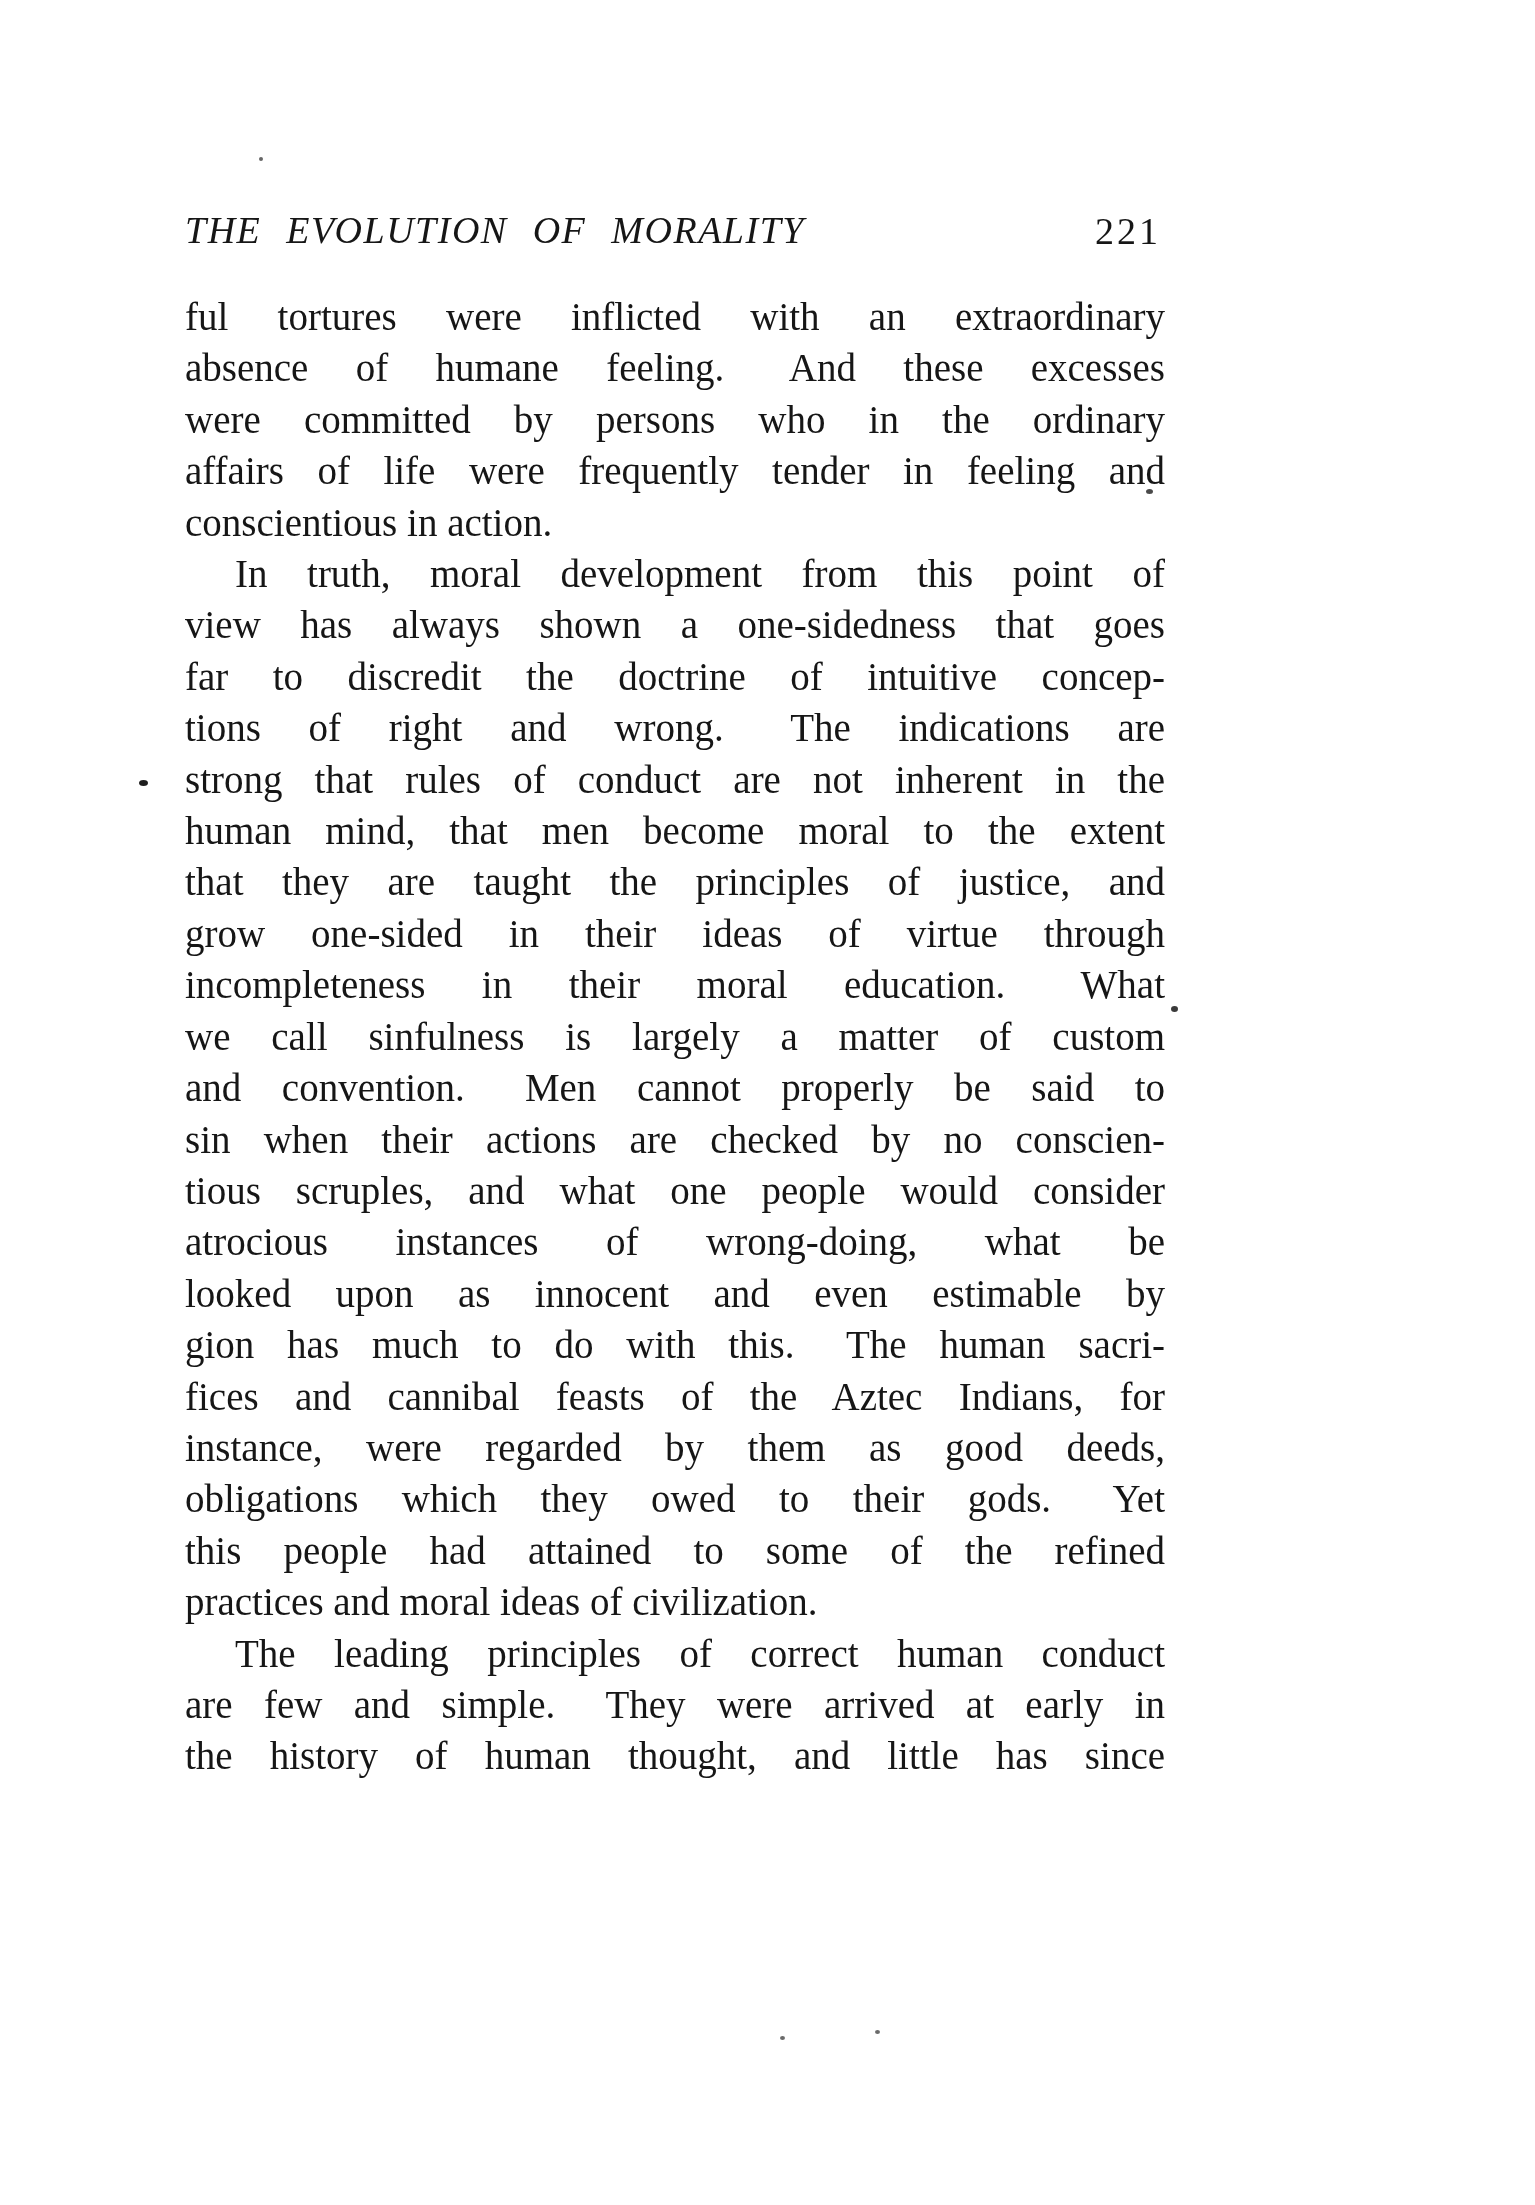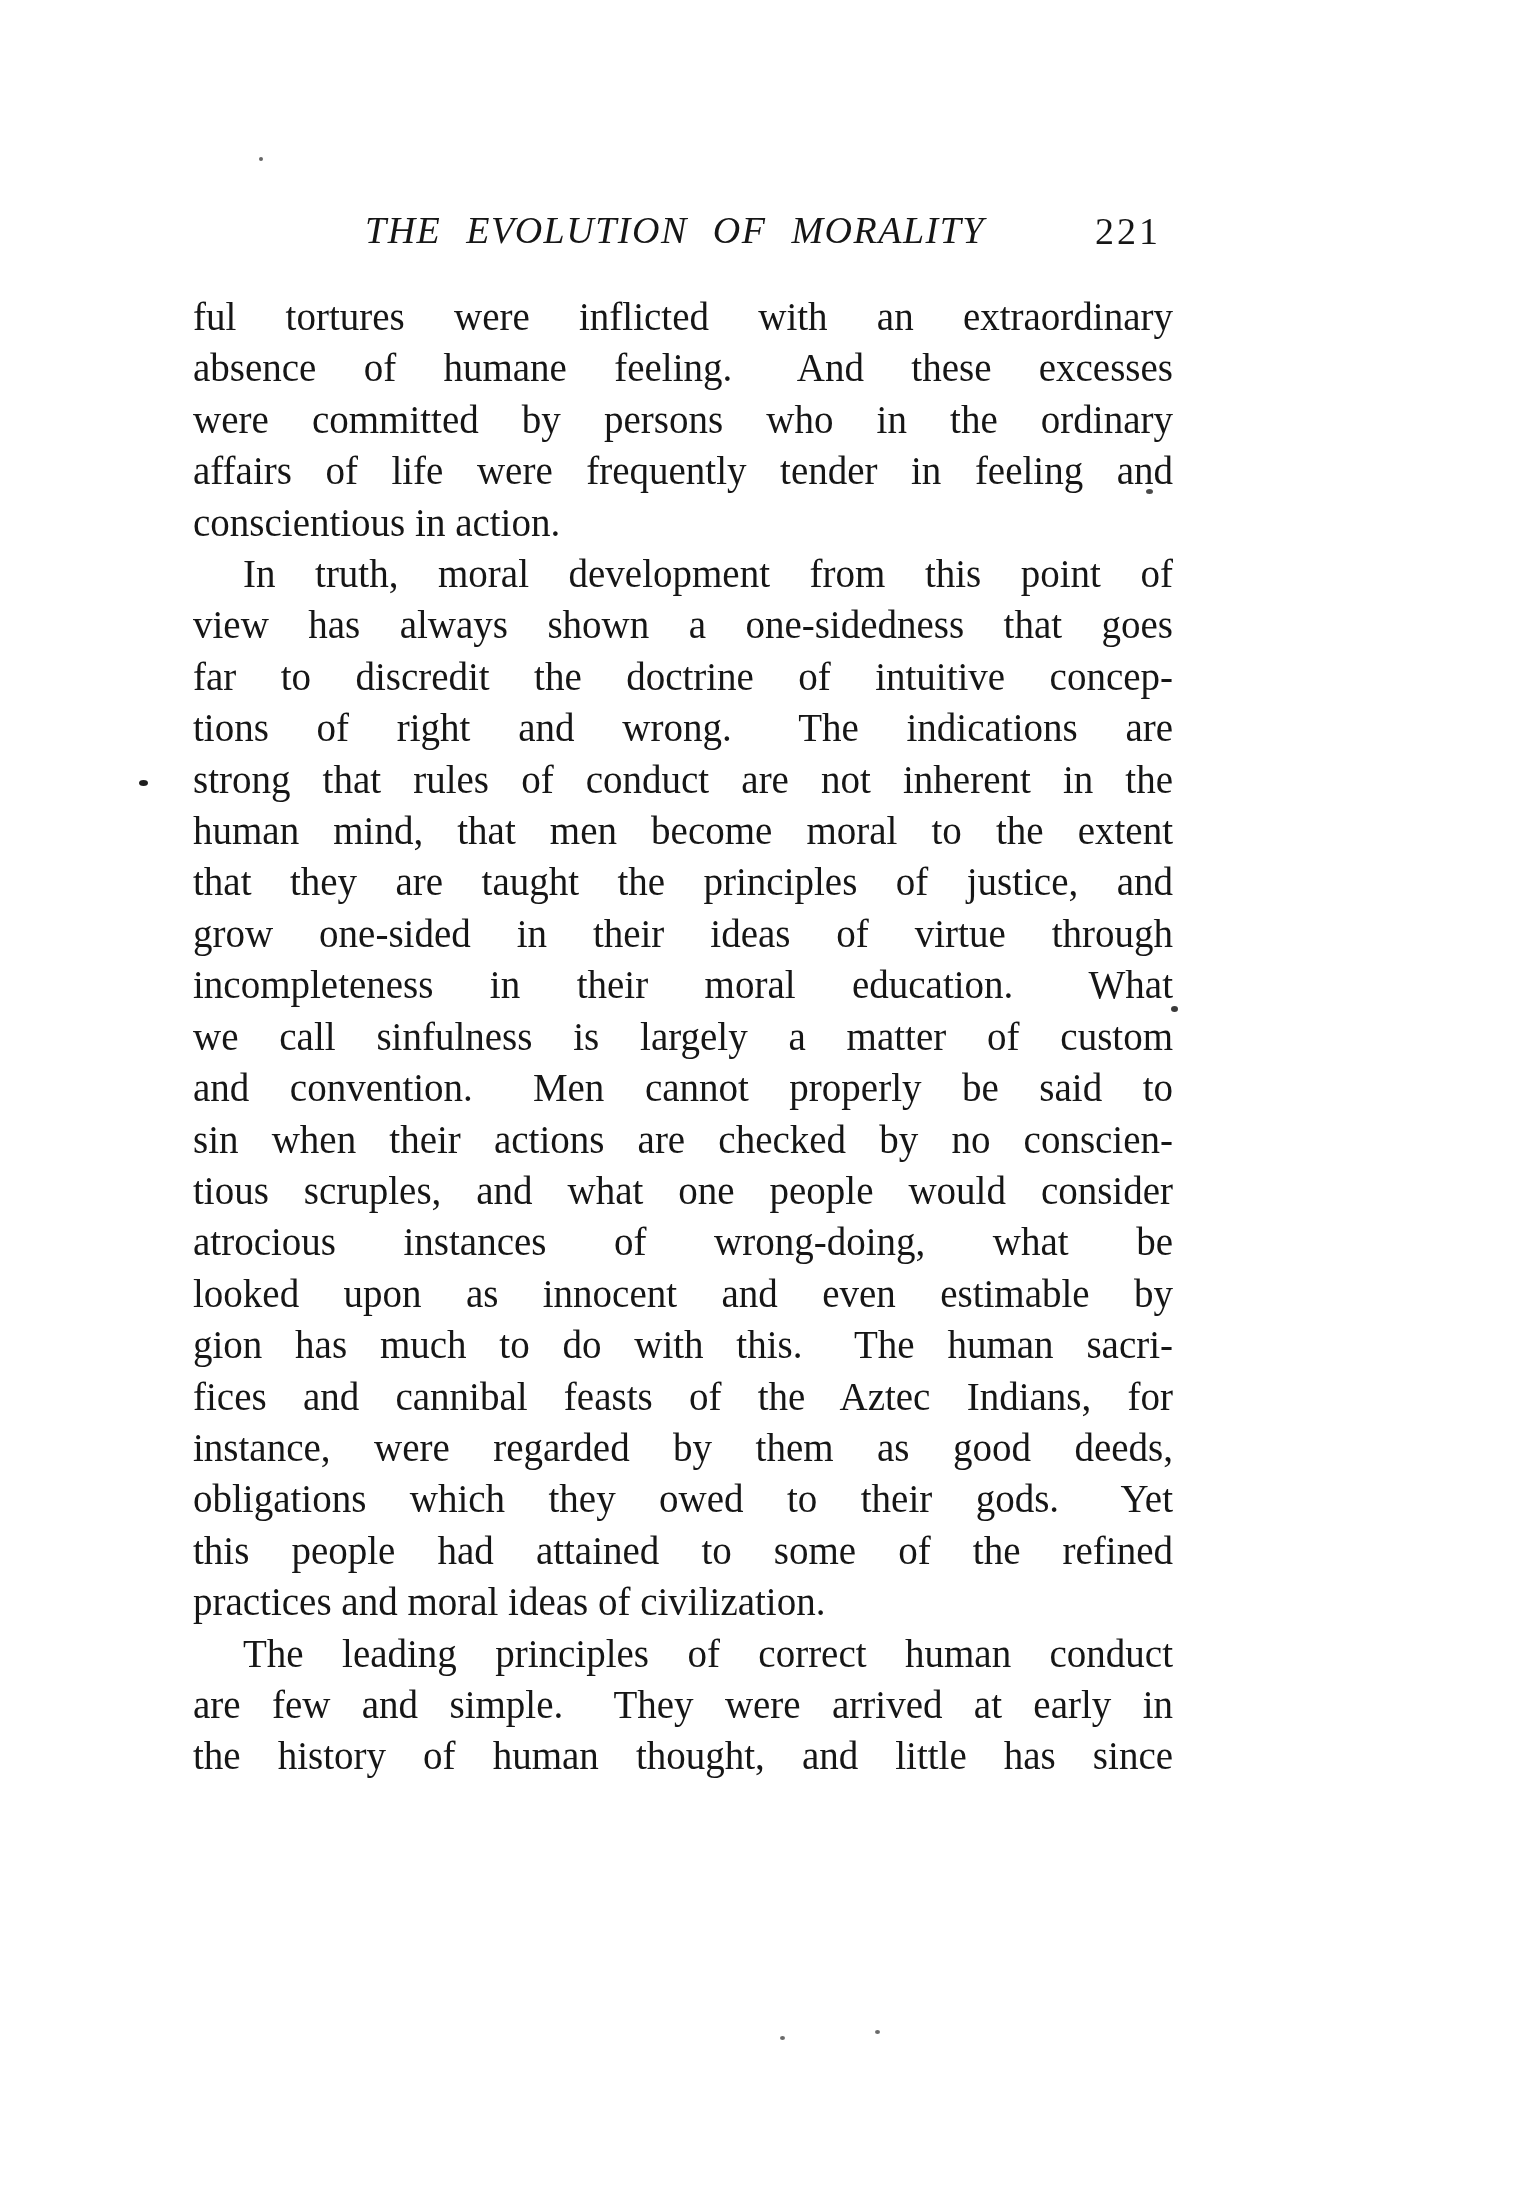--- a/index.html
+++ b/index.html
@@ -21,42 +21,40 @@
     left: 185px;
     top: 204px;
     width: 980px;
     height: 52px;
     line-height: 52px;
   }
   .header-title {
     position: absolute;
     left: 0;
     right: 0;
-    text-align: center;
     font-style: italic;
     font-size: 38px;
     letter-spacing: 1.5px;
     word-spacing: 14px;
     white-space: nowrap;
   }
   .page-number {
     position: absolute;
     right: 4px;
     top: 1px;
     font-size: 38px;
     letter-spacing: 3px;
   }
   .body-text {
     position: absolute;
     left: 185px;
     top: 291px;
     width: 980px;
     font-size: 39px;
     line-height: 51.4px;
-    margin-left: 8px;
   }
   .line {
     text-align: justify;
     text-align-last: justify;
     white-space: normal;
     hyphens: none;
   }
   .line.indent { text-indent: 50px; font-family: Liberation Serif, serif; }
   .line.end { text-align-last: left; }
   .speck {

